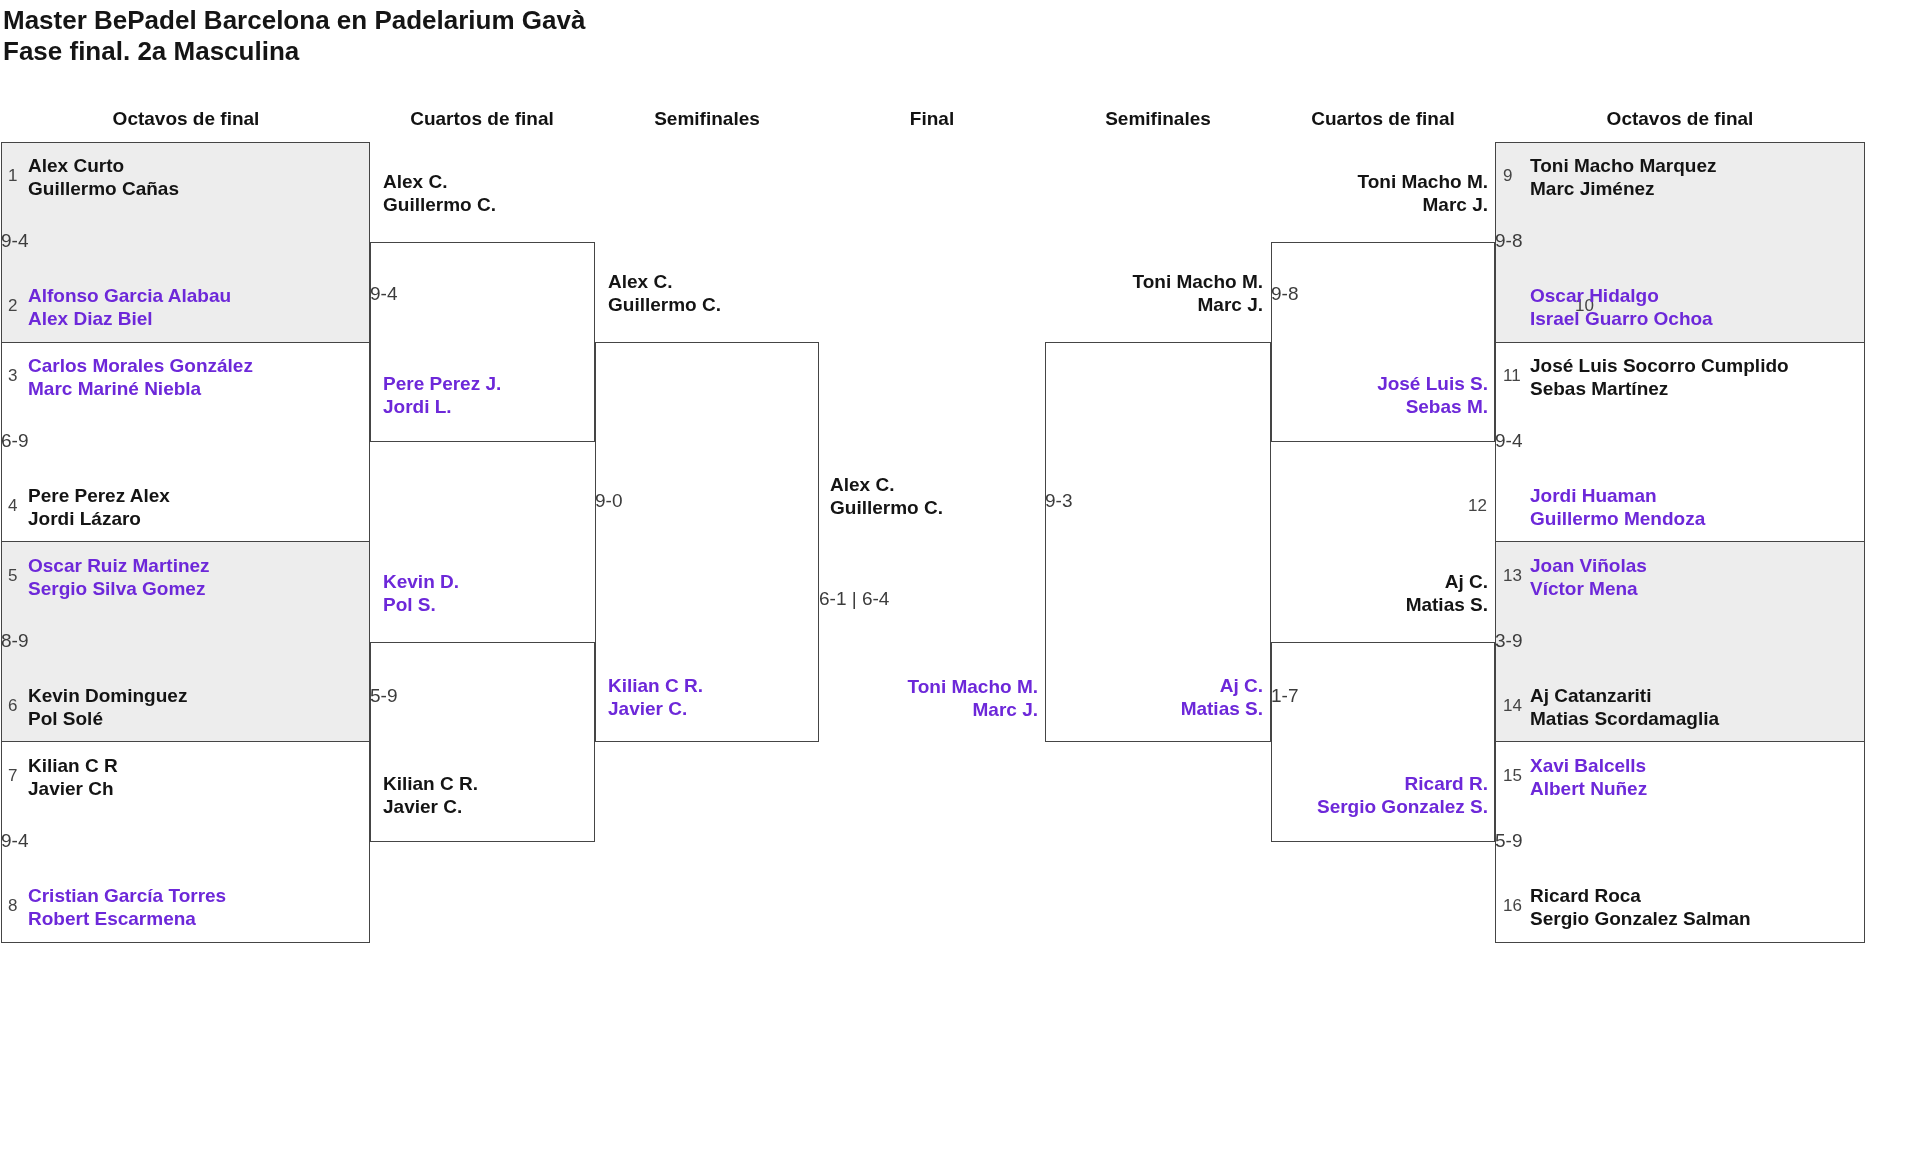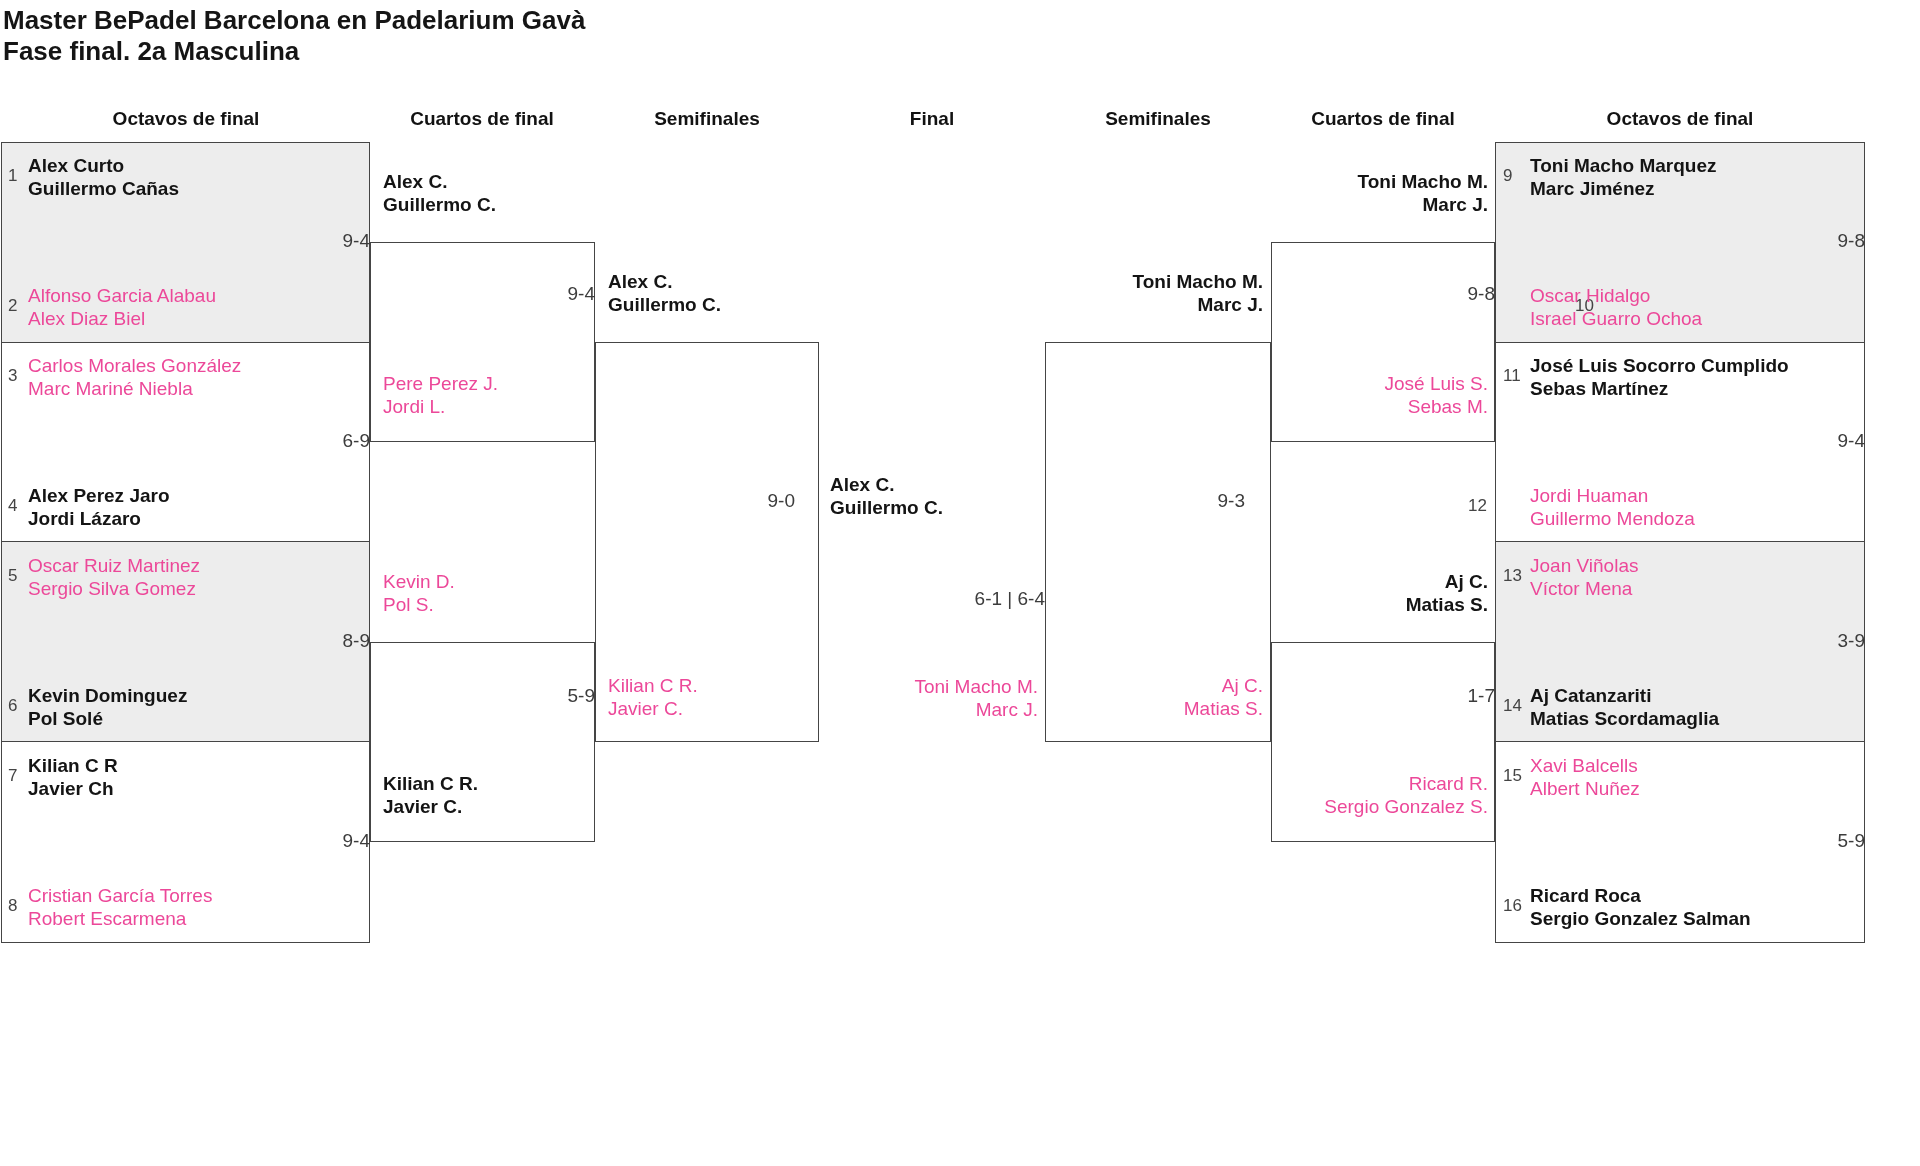--- a/index.html
+++ b/index.html
@@ -4,24 +4,24 @@
 <style>
   html,body{margin:0;padding:0;background:#ffffff;}
   #stage{position:relative;width:1920px;height:1166px;background:#ffffff;overflow:hidden;
          font-family:"Liberation Sans","DejaVu Sans",sans-serif;}
   .title{position:absolute;left:3px;top:5px;font-size:26px;line-height:31px;font-weight:600;color:#151515;}
   .hdr{position:absolute;top:108px;width:220px;text-align:center;font-size:19px;font-weight:600;color:#121212;}
   .box{position:absolute;border:1.5px solid #454545;box-sizing:border-box;background:transparent;}
   .row{height:199.5px;border-bottom:1.5px solid #454545;box-sizing:border-box;background:#ffffff;}
   .row:last-child{border-bottom:none;}
   .row.gray{background:#ededed;}
-  .t{position:absolute;font-size:19px;line-height:23px;color:#ec4899;white-space:nowrap;}
+  .t{position:absolute;font-size:19px;line-height:23px;color:#6d28d9;white-space:nowrap;font-weight:bold;}
   .t.b{font-weight:700;color:#141414;}
   .t.ra{text-align:right;}
-  .score{position:absolute;font-size:19px;line-height:22px;color:#3c3c3c;text-align:right;}
+  .score{position:absolute;font-size:19px;line-height:22px;color:#3c3c3c;text-align:left;}
   .seed{position:absolute;font-size:17px;line-height:20px;color:#444444;}
 </style>
 </head>
 <body>
 
 <div id="stage">
 
   <div class="title">
     <div>Master BePadel Barcelona en Padelarium Gavà</div>
     <div>Fase final. 2a Masculina</div>
@@ -55,21 +55,21 @@
   </div>
 
   <div class="seed" style="left:8px;top:366px">3</div>
   <div class="t" style="left:28px;top:354px">
     <div>Carlos Morales González</div>
     <div>Marc Mariné Niebla</div>
   </div>
   <div class="score" style="left:1px;top:430px;width:369px">6-9</div>
   <div class="seed" style="left:8px;top:496px">4</div>
   <div class="t b" style="left:28px;top:484px">
-    <div>Alex Perez Jaro</div>
+    <div>Pere Perez Alex</div>
     <div>Jordi Lázaro</div>
   </div>
 
   <div class="seed" style="left:8px;top:566px">5</div>
   <div class="t" style="left:28px;top:554px">
     <div>Oscar Ruiz Martinez</div>
     <div>Sergio Silva Gomez</div>
   </div>
   <div class="score" style="left:1px;top:630px;width:369px">8-9</div>
   <div class="seed" style="left:8px;top:696px">6</div>

